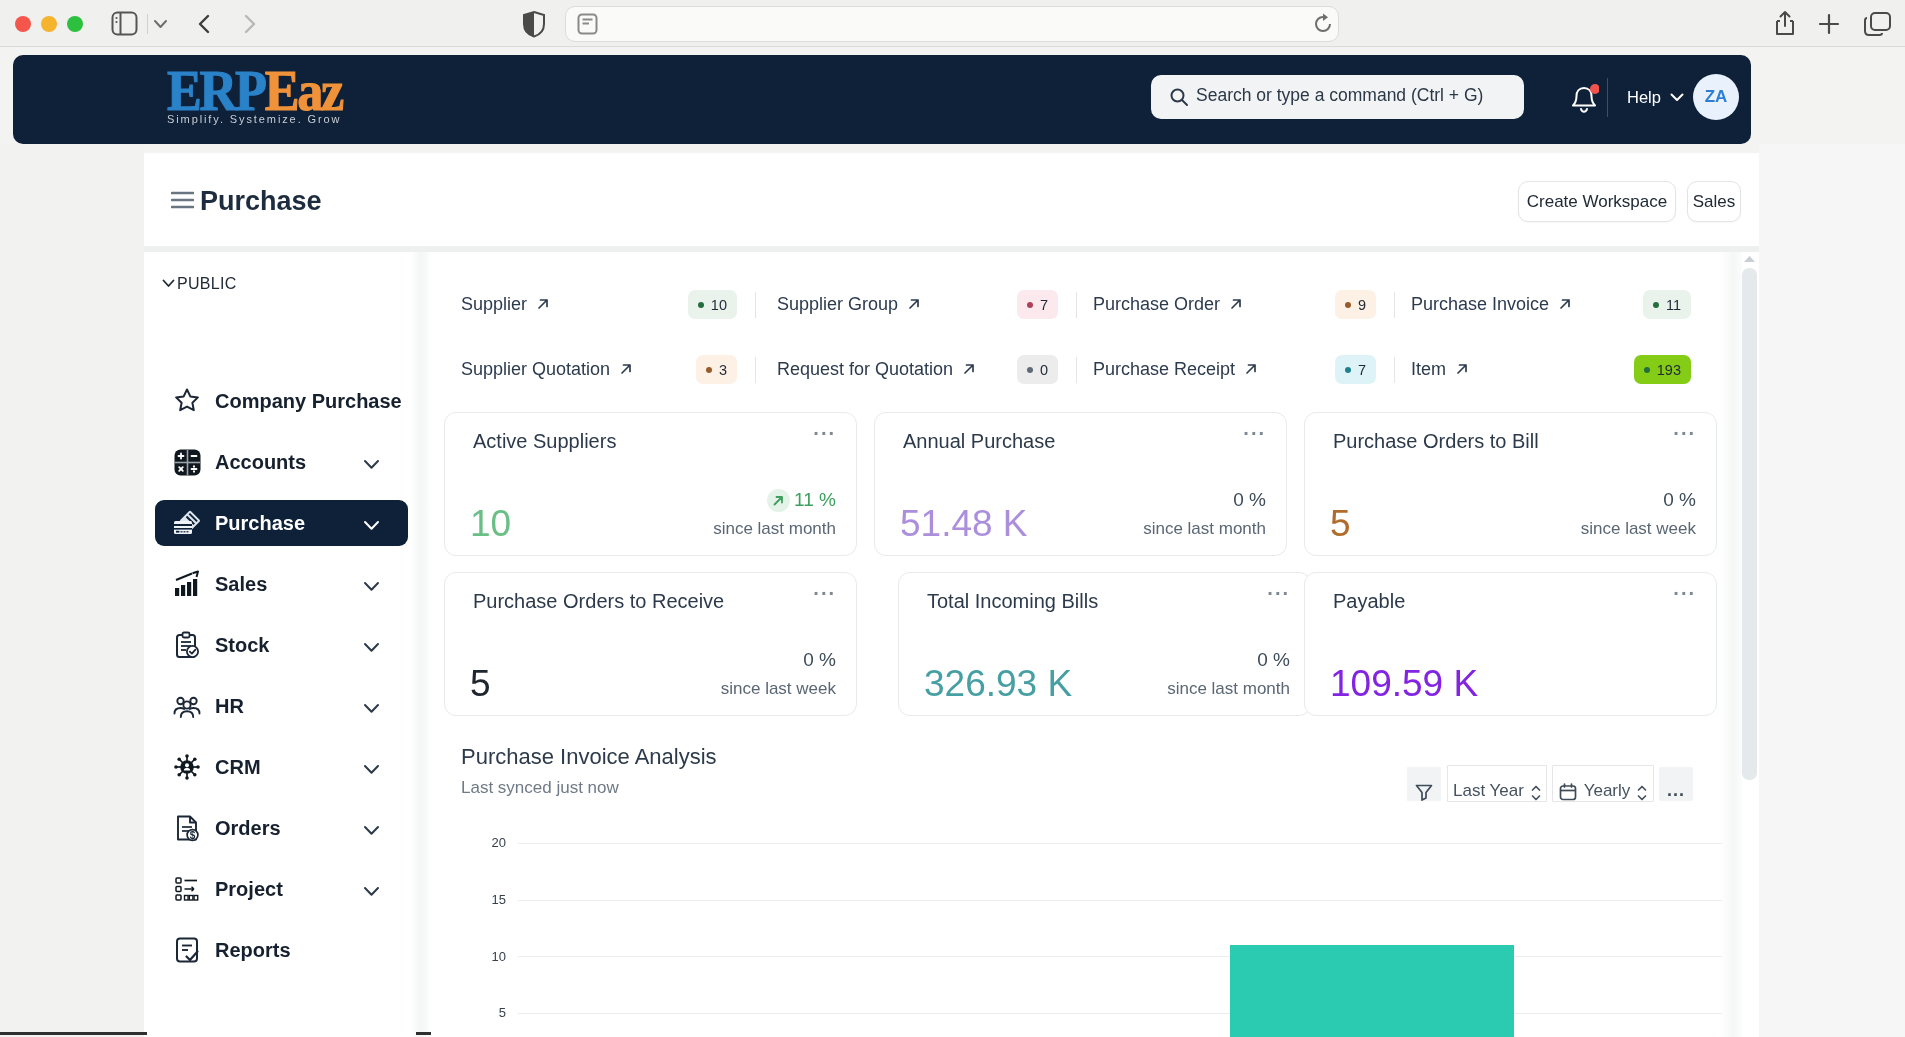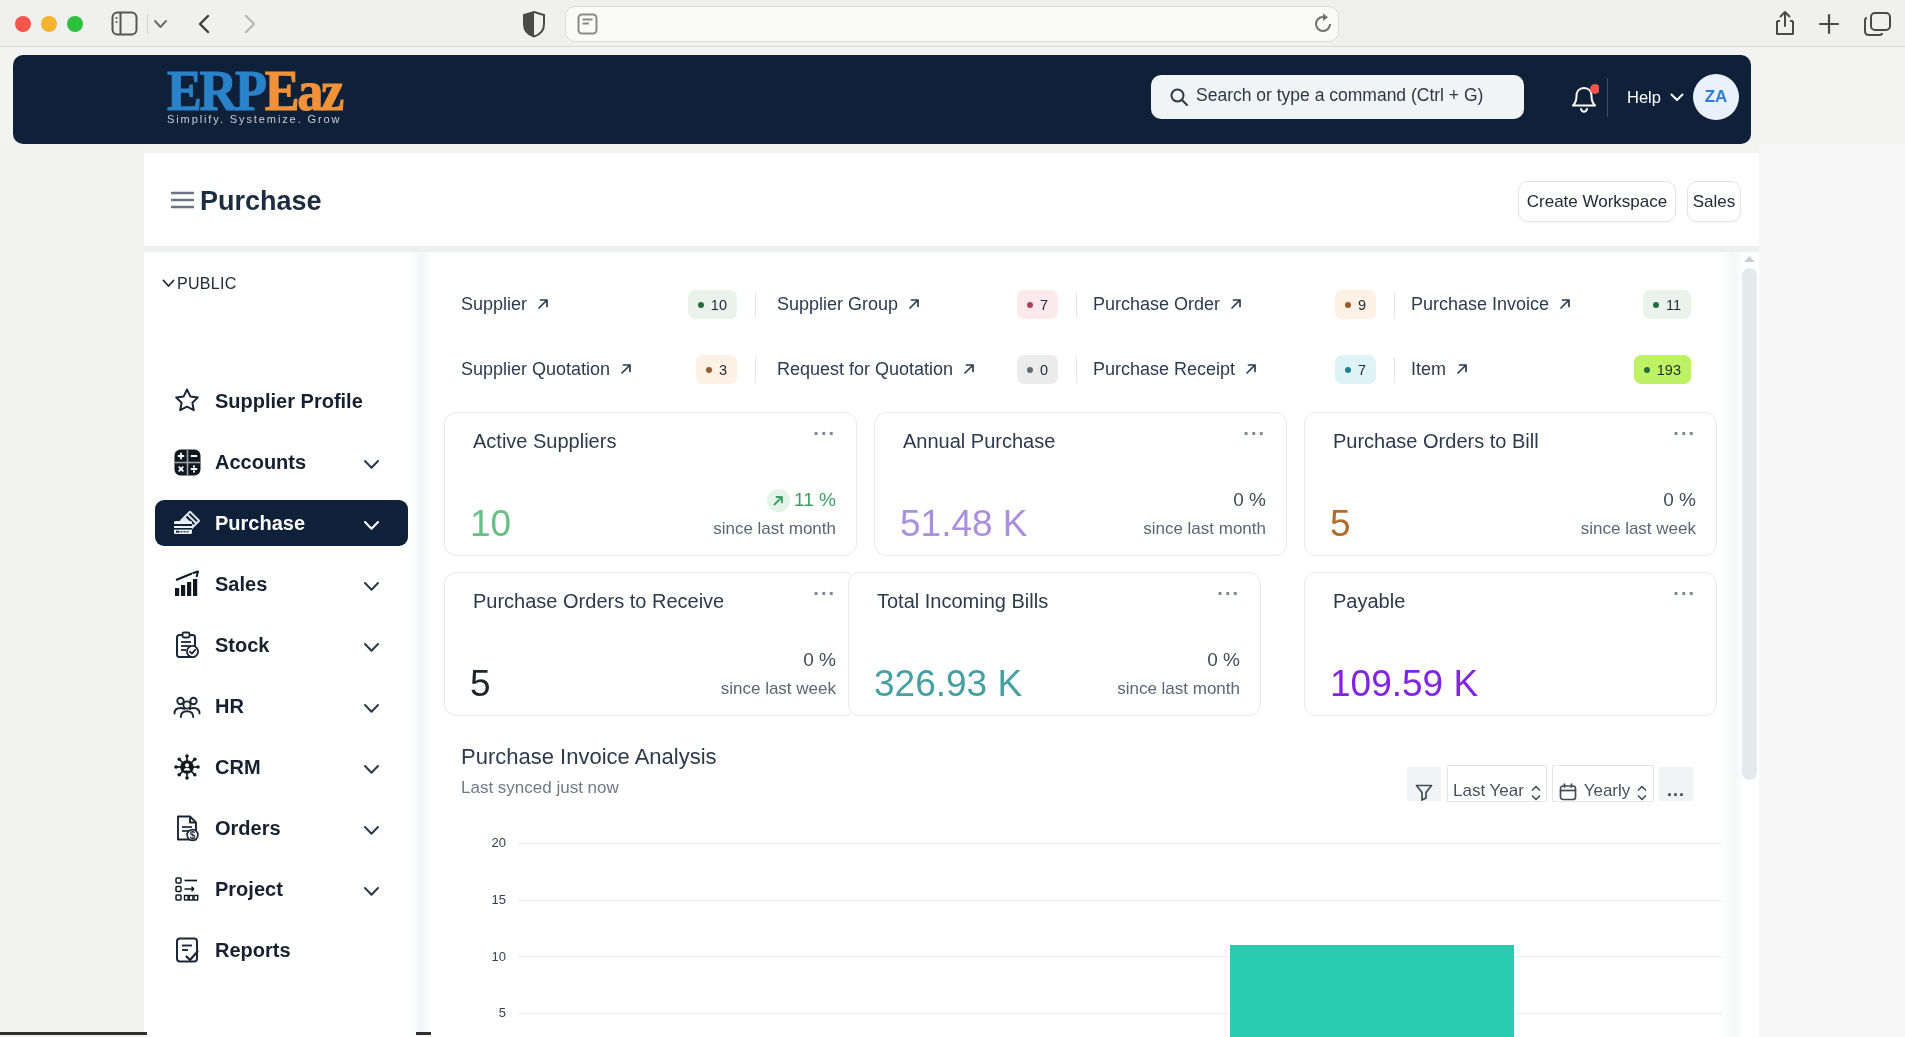--- a/index.html
+++ b/index.html
@@ -156,21 +156,21 @@
       <polyline points="1.5,1.5 6.5,7 11.5,1.5" fill="none" stroke="#212b36" stroke-width="1.8" stroke-linecap="round" stroke-linejoin="round"></polyline>
     </svg>
   <div class="abs" style="left:33px; top:27px; font-size:16px; color:#212b36; letter-spacing:0.3px;text-align:right;">PUBLIC</div>
 
   <div class="abs sbitem" style="top:130px;">
     <span class="sbicon">
         <svg width="28" height="28" viewBox="0 0 28 28">
           <path d="M14 2.5 L17.3 9.4 L24.9 10.4 L19.4 15.7 L20.8 23.2 L14 19.6 L7.2 23.2 L8.6 15.7 L3.1 10.4 L10.7 9.4 Z" fill="none" stroke="#1b2736" stroke-width="2" stroke-linejoin="round"></path>
         </svg>
       </span>
-    <span class="sblabel">Supplier Profile</span>
+    <span class="sblabel">Company Purchase</span>
   </div>
   <div class="abs sbitem" style="top:191px;">
     <span class="sbicon">
         <svg width="27" height="27" viewBox="0 0 27 27">
           <rect x="0.5" y="0.5" width="26" height="26" rx="6" fill="#10181f"></rect>
           <line x1="13.5" y1="1" x2="13.5" y2="26" stroke="#9aa2aa" stroke-width="1.6"></line>
           <line x1="1" y1="13.5" x2="26" y2="13.5" stroke="#9aa2aa" stroke-width="1.6"></line>
           <path d="M7 4.5 V9.5 M4.5 7 H9.5" stroke="#fff" stroke-width="1.8" stroke-linecap="round"></path>
           <path d="M17.5 7 H22.5" stroke="#fff" stroke-width="1.8" stroke-linecap="round"></path>
           <path d="M5.2 18.2 L8.8 21.8 M8.8 18.2 L5.2 21.8" stroke="#fff" stroke-width="1.8" stroke-linecap="round"></path>
@@ -372,21 +372,21 @@
   <div class="abs pill" style="right:662px; top:100px; background:#ececec;"><span class="dot" style="background:#5f6b76;"></span>0</div>
   <div class="abs vdiv" style="left:644px; top:102px;"></div>
   <div class="abs sclabel" style="left:661px; top:104px;">Purchase Receipt <svg width="14" height="14" viewBox="0 0 14 14" style="margin-left:4px; vertical-align:-1px;">
         <path d="M3 11 L11 3 M4.5 3 H11 V9.5" fill="none" stroke="#2d3b4e" stroke-width="1.7" stroke-linecap="round" stroke-linejoin="round"></path>
       </svg></div>
   <div class="abs pill" style="right:344px; top:100px; background:#def3f7;"><span class="dot" style="background:#20808d;"></span>7</div>
   <div class="abs vdiv" style="left:962px; top:102px;"></div>
   <div class="abs sclabel" style="left:979px; top:104px;">Item <svg width="14" height="14" viewBox="0 0 14 14" style="margin-left:4px; vertical-align:-1px;">
         <path d="M3 11 L11 3 M4.5 3 H11 V9.5" fill="none" stroke="#2d3b4e" stroke-width="1.7" stroke-linecap="round" stroke-linejoin="round"></path>
       </svg></div>
-  <div class="abs pill" style="right:29px; top:100px; background:#bef264;"><span class="dot" style="background:#256d3c;"></span>193</div>
+  <div class="abs pill" style="right:29px; top:100px; background:#84cc16;"><span class="dot" style="background:#256d3c;"></span>193</div>
 
   <div class="ncard" style="left:12px; top:157px;">
     <div class="ttl">Active Suppliers</div>
       <div class="dots">...</div>
     <div class="big" style="color:#6abf87;">10</div>
     <div style="position:absolute; right:66px; bottom:43px; width:23px; height:23px; border-radius:50%; background:#e4f3e8;"></div>
     <svg style="position:absolute; right:71px; bottom:48px;" width="13" height="13" viewBox="0 0 13 13">
         <path d="M2.5 10.5 L10 3 M4.5 3 H10 V8.5" fill="none" stroke="#3f9d5f" stroke-width="1.8" stroke-linecap="round" stroke-linejoin="round"></path>
       </svg>
     <div class="pct" style="color:#3da05f;">11 %</div>
@@ -407,21 +407,21 @@
     <div class="since">since last week</div>
   </div>
 
   <div class="ncard" style="left:12px; top:317px;">
     <div class="ttl">Purchase Orders to Receive</div>
       <div class="dots">...</div>
     <div class="big" style="color:#20262e;">5</div>
     <div class="pct">0 %</div>
     <div class="since">since last week</div>
   </div>
-  <div class="ncard" style="left:416px; top:317px;">
+  <div class="ncard" style="left:466px; top:317px;">
     <div class="ttl">Total Incoming Bills</div>
       <div class="dots">...</div>
     <div class="big" style="color:#469fa2;">326.93 K</div>
     <div class="pct">0 %</div>
     <div class="since">since last month</div>
   </div>
   <div class="ncard" style="left:872px; top:317px;">
     <div class="ttl">Payable</div>
       <div class="dots">...</div>
     <div class="big" style="color:#8224e2;">109.59 K</div>

